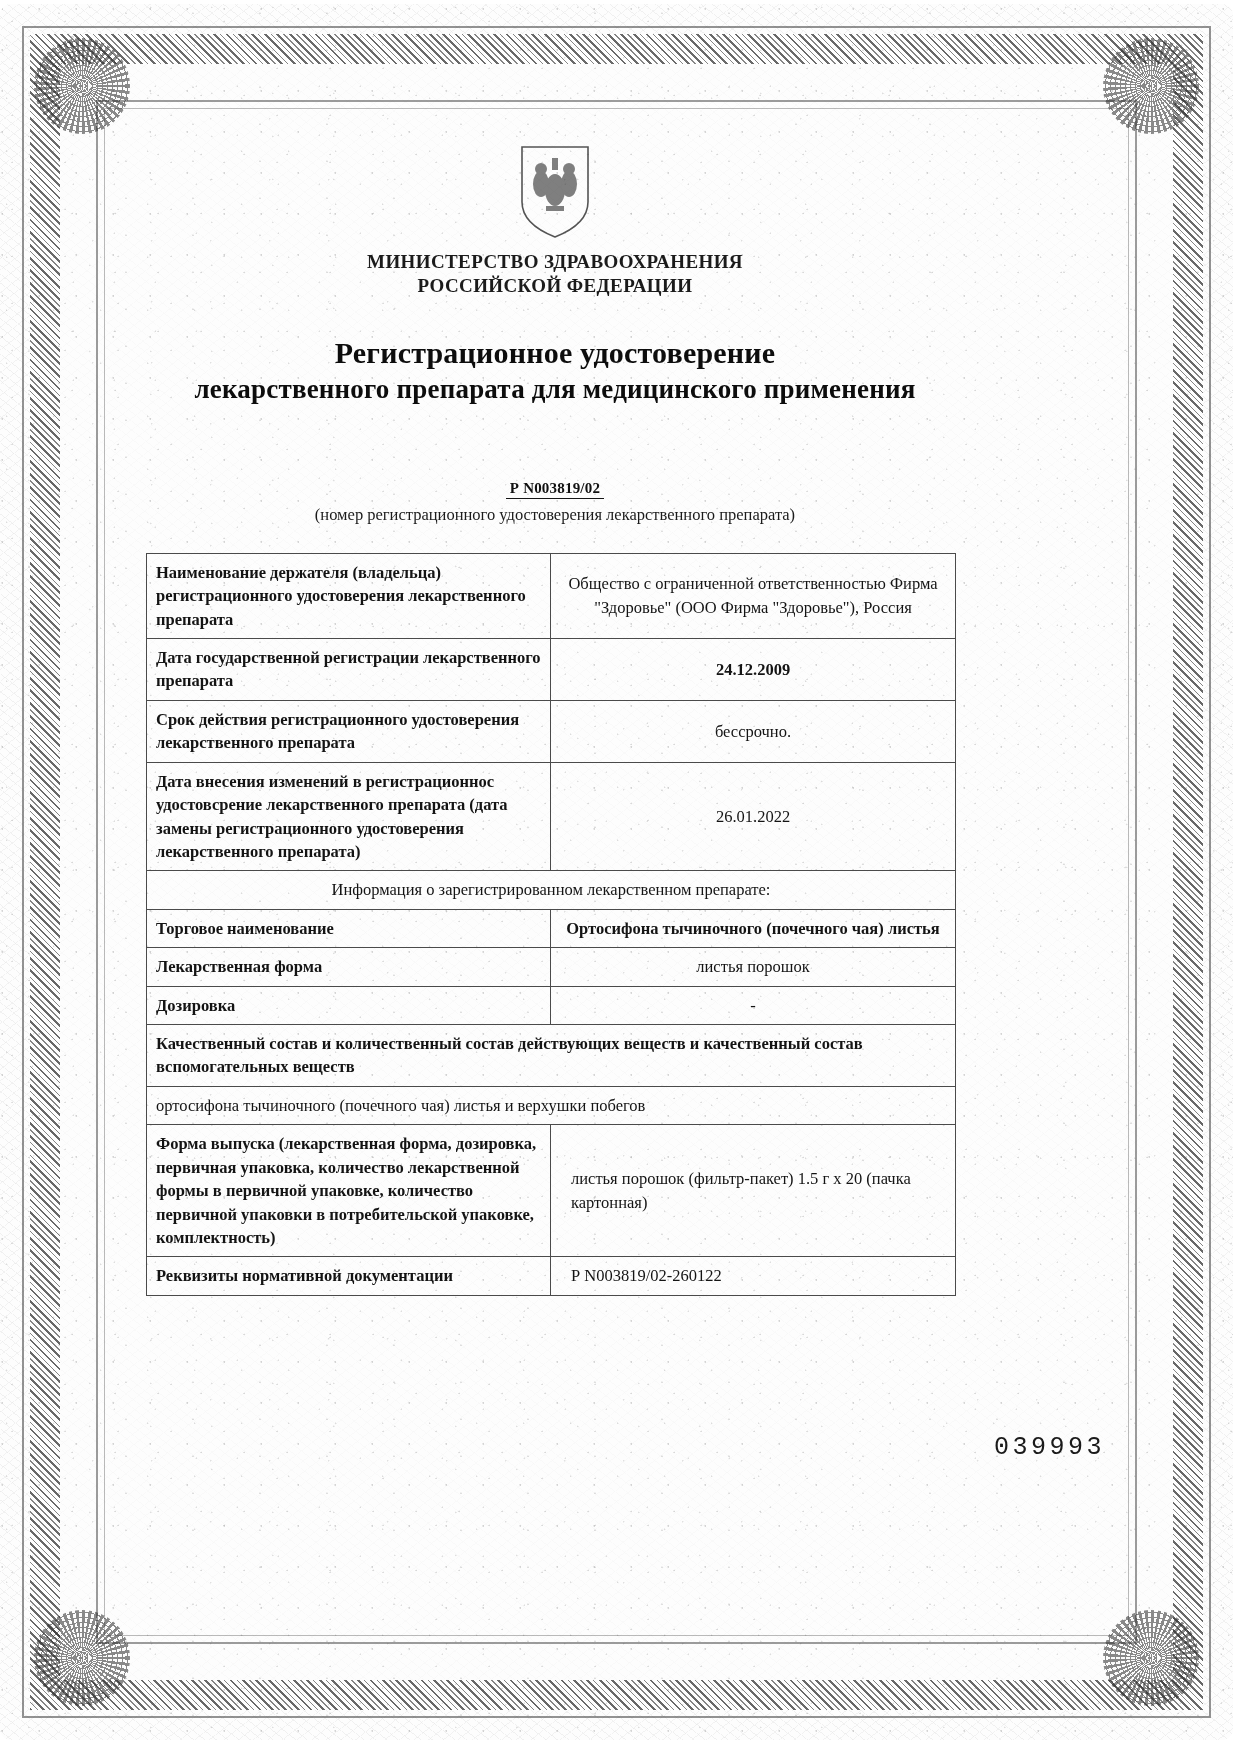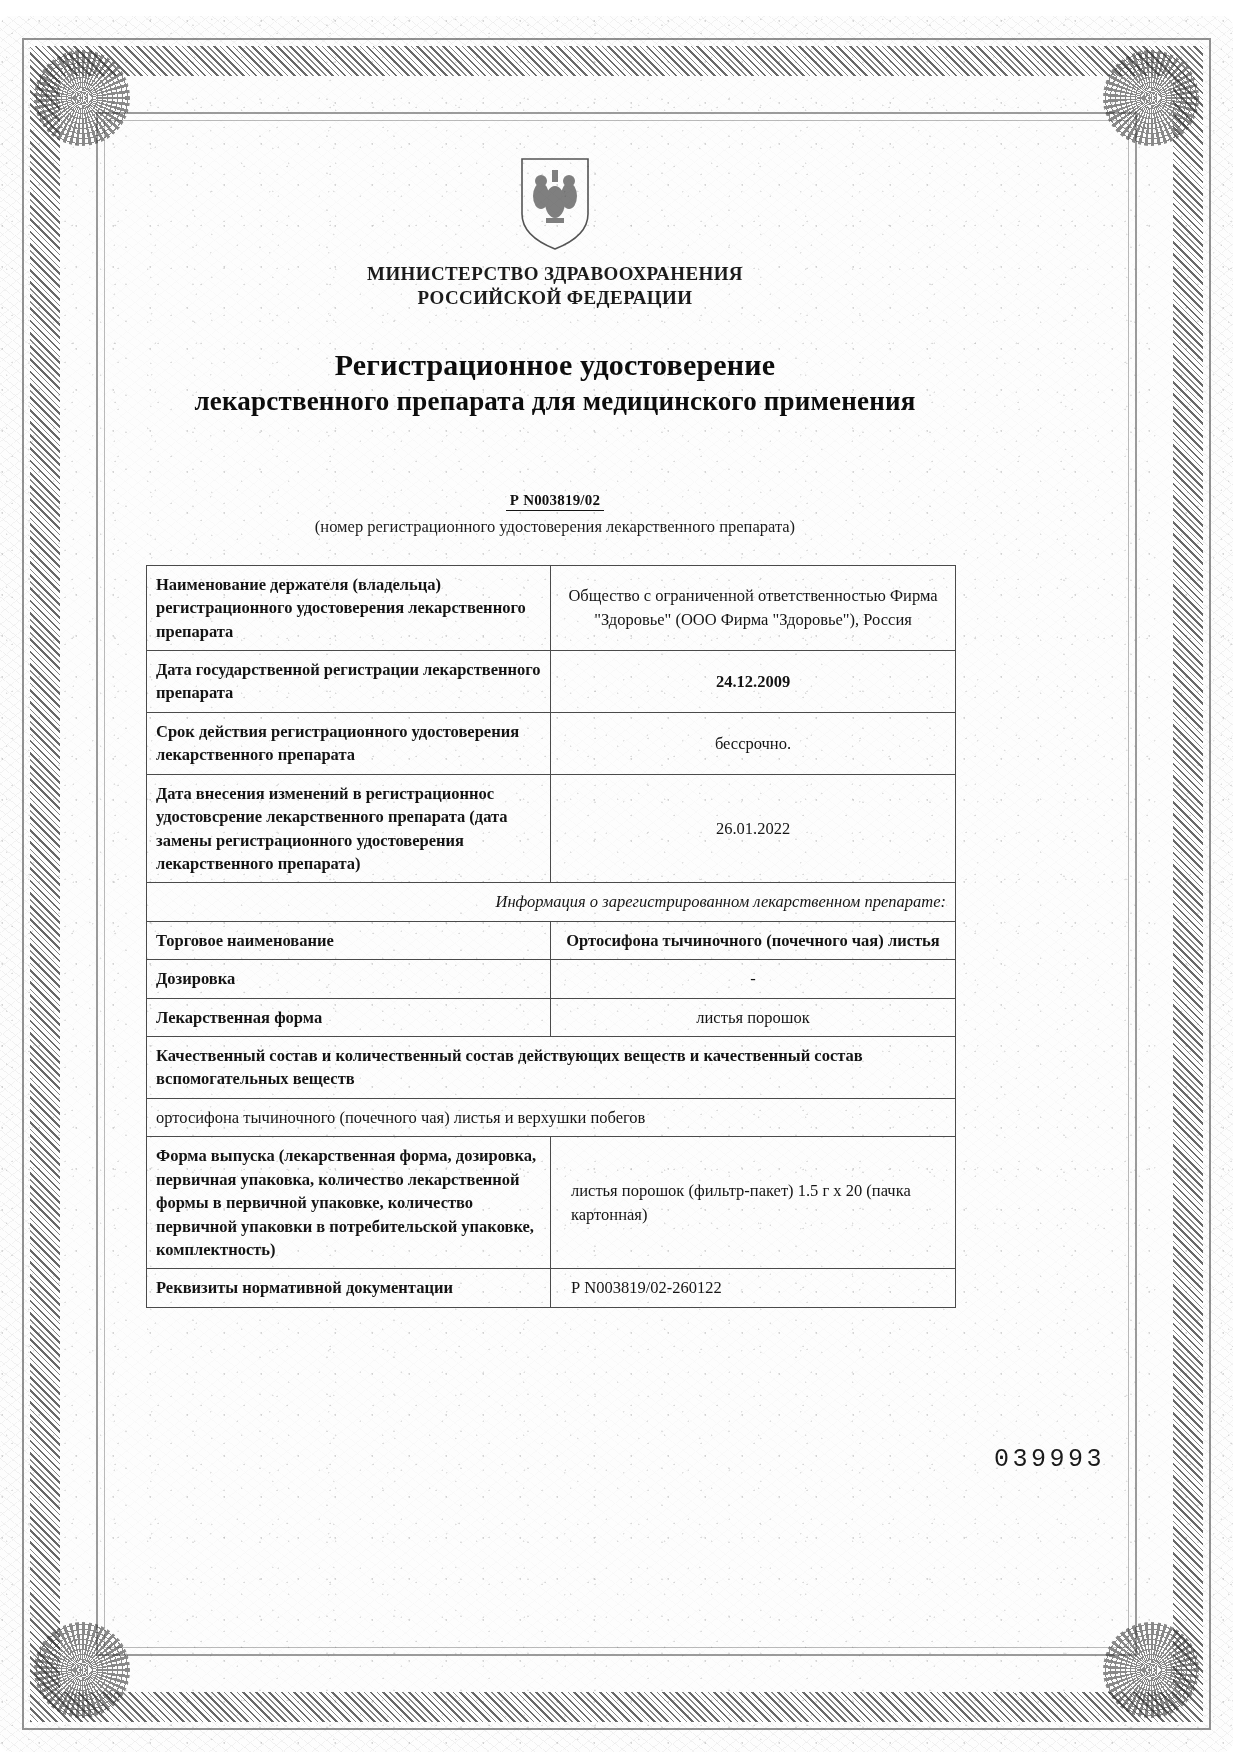--- a/index.html
+++ b/index.html
@@ -8,21 +8,21 @@
     background: #ffffff;
   }
   body {
     font-family: "Liberation Serif", "DejaVu Serif", serif;
     color: #111111;
   }
   .page {
     position: relative;
     width: 1233px;
     height: 1736px;
-    margin: 16px auto;
+    margin: 4px auto;
     background: #fdfdfd;
     overflow: hidden;
     border-radius: 11px;
   }
 
   
   .noise {
     position: absolute;
     inset: 0;
     pointer-events: none;
@@ -171,25 +171,24 @@
   td.val {
     text-align: center;
   }
   td.val.left {
     text-align: left;
     padding-left: 20px;
   }
   td.val.bold   { font-weight: 700; }
   td.val.normal { font-weight: 400; }
   td.section {
-    text-align: right;
+    text-align: center;
     font-weight: 400;
     font-size: 16.5px;
     padding: 6px 9px;
-    font-style: italic;
   }
   td.full-bold {
     font-weight: 700;
     text-align: left;
   }
   td.full-plain {
     font-weight: 400;
     text-align: left;
   }
   td.top { vertical-align: top; }
@@ -273,26 +272,26 @@
 
         <tr>
           <td class="section" colspan="2">Информация о зарегистрированном лекарственном препарате:</td>
         </tr>
 
         <tr>
           <td class="lbl">Торговое наименование</td>
           <td class="val bold">Ортосифона тычиночного (почечного чая) листья</td>
         </tr>
         <tr>
+          <td class="lbl">Лекарственная форма</td>
+          <td class="val normal">листья порошок</td>
+        </tr>
+        <tr>
           <td class="lbl">Дозировка</td>
           <td class="val normal">-</td>
-        </tr>
-        <tr>
-          <td class="lbl">Лекарственная форма</td>
-          <td class="val normal">листья порошок</td>
         </tr>
 
         <tr>
           <td class="full-bold" colspan="2">Качественный состав и количественный состав действующих веществ и качественный состав вспомогательных веществ</td>
         </tr>
         <tr>
           <td class="full-plain" colspan="2">ортосифона тычиночного (почечного чая) листья и верхушки побегов</td>
         </tr>
 
         <tr>

